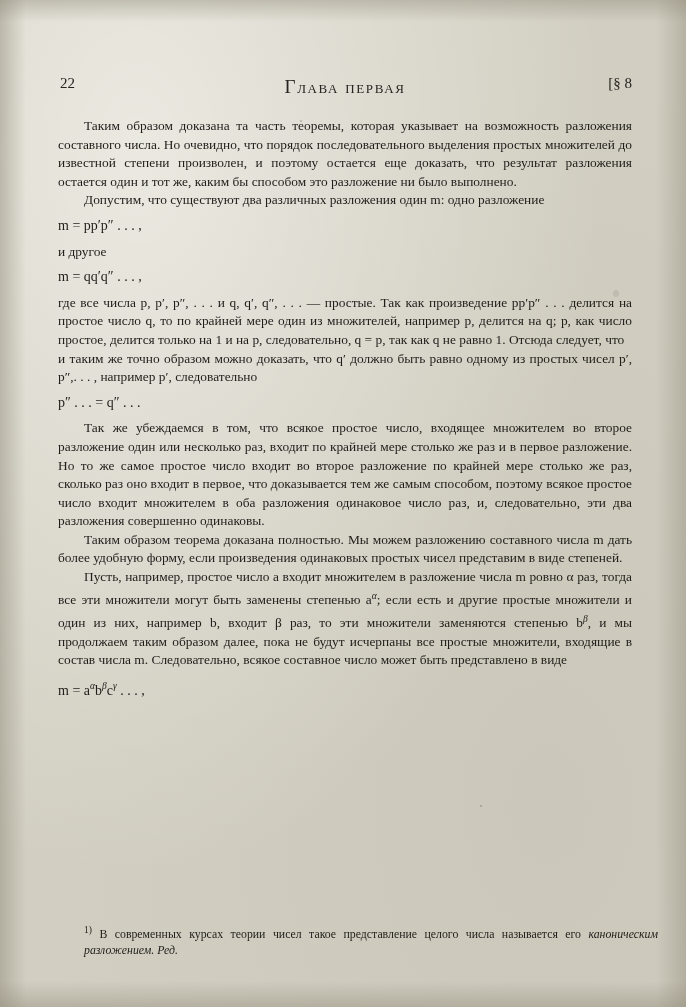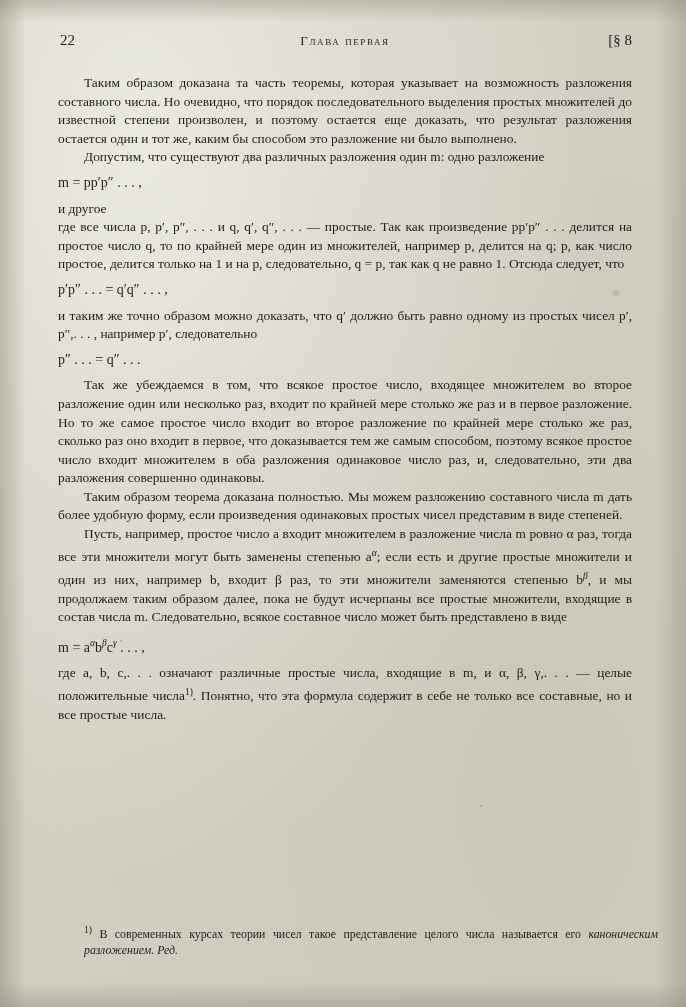--- a/index.html
+++ b/index.html
@@ -28,34 +28,35 @@
     left: 58px;
     top: 32px;
     width: 574px;
   }
   
   .runhead {
     position: relative;
     height: 22px;
     font-size: 14.5px;
     color: #262420;
+    margin-top: 43px;
   }
   .runhead .folio {
     position: absolute;
     left: 2px;
     top: 0;
     font-size: 15px;
   }
   .runhead .chaptitle {
     position: absolute;
     left: 0;
     right: 0;
     top: 1px;
     text-align: center;
-    font-size: 13px;
+    font-size: 19px;
     letter-spacing: 1.6px;
     font-variant: small-caps;
   }
   .runhead .secmark {
     position: absolute;
     right: 0;
     top: 0;
     font-size: 15px;
   }
   .body {
@@ -167,38 +168,37 @@
     <div class="body">
 
       <p>Таким образом доказана та часть теоремы, которая указывает на возможность разложения составного числа. Но очевидно, что порядок последовательного выделения простых множителей до известной степени произволен, и поэтому остается еще доказать, что результат разложения остается один и тот же, каким бы способом это разложение ни было выполнено.</p>
 
       <p>Допустим, что существуют два различных разложения один m: одно разложение</p>
 
       <div class="eq">m = pp′p″ . . . ,</div>
 
       <p class="noind eqleft">и другое</p>
 
+      <div class="eq">m = qq′q″ . . . ,</div>
 
       <p class="noind">где все числа p, p′, p″, . . . и q, q′, q″, . . . — простые. Так как произведение pp′p″ . . . делится на простое число q, то по крайней мере один из множителей, например p, делится на q; p, как число простое, делится только на 1 и на p, следовательно, q = p, так как q не равно 1. Отсюда следует, что</p>
 
-      <div class="eq">p′p″ . . . = q′q″ . . . ,</div>
 
       <p class="noind">и таким же точно образом можно доказать, что q′ должно быть равно одному из простых чисел p′, p″,. . . , например p′, следовательно</p>
 
       <div class="eq">p″ . . . = q″ . . .</div>
 
       <p>Так же убеждаемся в том, что всякое простое число, входящее множителем во второе разложение один или несколько раз, входит по крайней мере столько же раз и в первое разложение. Но то же самое простое число входит во второе разложение по крайней мере столько же раз, сколько раз оно входит в первое, что доказывается тем же самым способом, поэтому всякое простое число входит множителем в оба разложения одинаковое число раз, и, следовательно, эти два разложения совершенно одинаковы.</p>
 
       <p>Таким образом теорема доказана полностью. Мы можем разложению составного числа m дать более удобную форму, если произведения одинаковых простых чисел представим в виде степеней.</p>
 
       <p><span>Пусть, например, простое число a входит множителем в разложение числа m ровно α раз, тогда все эти множители могут быть заменены степенью a</span><span class="sup">α</span><span>; если есть и другие простые множители и один из них, например b, входит β раз, то эти множители заменяются степенью b</span><span class="sup">β</span><span>, и мы продолжаем таким образом далее, пока не будут исчерпаны все простые множители, входящие в состав числа m. Следовательно, всякое составное число может быть представлено в виде</span></p>
 
       <div class="eq"><span class="it">m = a</span><span class="sup">α</span><span class="it">b</span><span class="sup">β</span><span class="it">c</span><span class="sup">γ</span><span> . . . ,</span></div>
 
-      <p class="noind"><span>где a, b, c,. . . означают различные простые числа, входящие в m, и α, β, γ,. . . — целые положительные числа</span><span class="supn">1)</span><span>. Понятно, что эта формула содержит в себе не только все составные, но и все простые числа.</span></p>
 
     </div>
   </div>
 
   <div class="footnote">
     <span class="fnmark">1)</span><span> В современных курсах теории чисел такое представление целого числа называется его </span><em>каноническим разложением.</em><span> </span><em>Ред.</em>
   </div>
 
   <div class="edge-shade-l"></div>
   <div class="edge-shade-r"></div>

